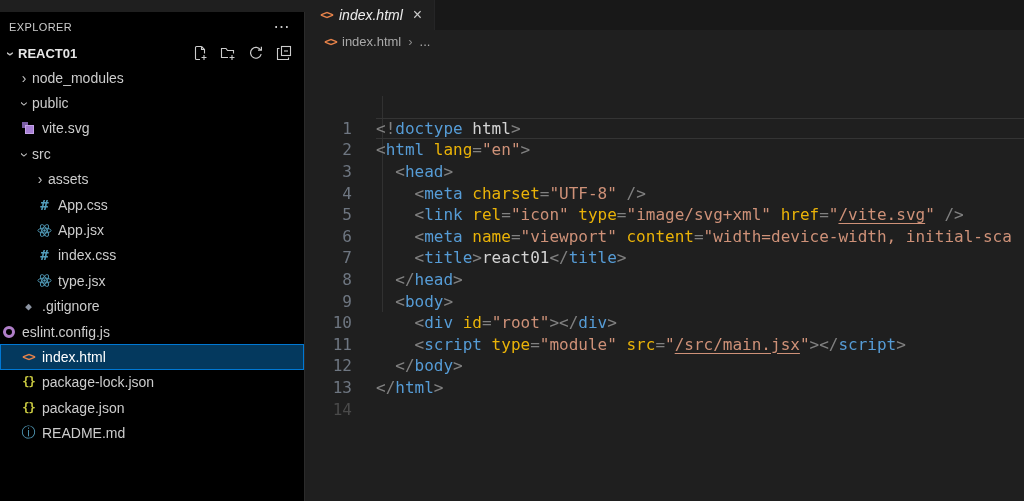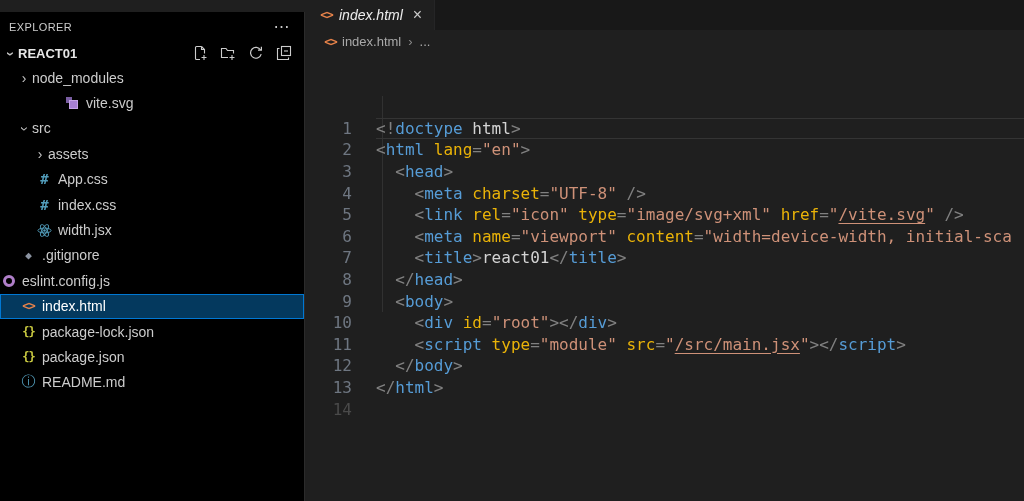--- a/index.html
+++ b/index.html
@@ -114,50 +114,65 @@
               <path d="M3.5 3.5h-2v11h11v-2"></path>
             </svg>
           </span>
         </span>
     </div>
     <div class="tree">
         <div class="row" style="padding-left: 16px;">
           <span class="twisty">›</span>
           <span class="lab">node_modules</span>
         </div>
-        <div class="row" style="padding-left: 32px; margin-left: 32px;">
+        <div class="row" style="padding-left: 16px;">
+          <span class="twisty open">›</span>
+          <span class="lab">public</span>
+        </div>
+        <div class="row" style="padding-left: 20px;">
           <span class="fi fi-image"></span>
           <span class="lab">vite.svg</span>
         </div>
         <div class="row" style="padding-left: 16px;">
           <span class="twisty open">›</span>
           <span class="lab">src</span>
         </div>
         <div class="row" style="padding-left: 32px;">
           <span class="twisty">›</span>
           <span class="lab">assets</span>
         </div>
         <div class="row" style="padding-left: 36px;">
           <span class="fi fi-css">#</span>
           <span class="lab">App.css</span>
-        </div>
-        <div class="row" style="padding-left: 36px;">
-          <span class="fi fi-css">#</span>
-          <span class="lab">index.css</span>
         </div>
         <div class="row" style="padding-left: 36px;">
           <span class="fi fi-react">
             <svg viewBox="0 0 16 16" fill="none" stroke="#529cba" stroke-width="1">
               <ellipse cx="8" cy="8" rx="7" ry="2.6"></ellipse>
               <ellipse cx="8" cy="8" rx="7" ry="2.6" transform="rotate(60 8 8)"></ellipse>
               <ellipse cx="8" cy="8" rx="7" ry="2.6" transform="rotate(120 8 8)"></ellipse>
               <circle cx="8" cy="8" r="1.3" fill="#529cba" stroke="none"></circle>
             </svg>
           </span>
-          <span class="lab">width.jsx</span>
+          <span class="lab">App.jsx</span>
+        </div>
+        <div class="row" style="padding-left: 36px;">
+          <span class="fi fi-css">#</span>
+          <span class="lab">index.css</span>
+        </div>
+        <div class="row" style="padding-left: 36px;">
+          <span class="fi fi-react">
+            <svg viewBox="0 0 16 16" fill="none" stroke="#529cba" stroke-width="1">
+              <ellipse cx="8" cy="8" rx="7" ry="2.6"></ellipse>
+              <ellipse cx="8" cy="8" rx="7" ry="2.6" transform="rotate(60 8 8)"></ellipse>
+              <ellipse cx="8" cy="8" rx="7" ry="2.6" transform="rotate(120 8 8)"></ellipse>
+              <circle cx="8" cy="8" r="1.3" fill="#529cba" stroke="none"></circle>
+            </svg>
+          </span>
+          <span class="lab">type.jsx</span>
         </div>
         <div class="row" style="padding-left: 20px;">
           <span class="fi fi-git">◆</span>
           <span class="lab">.gitignore</span>
         </div>
         <div class="row" style="">
           <span class="fi fi-eslint"></span>
           <span class="lab">eslint.config.js</span>
         </div>
         <div class="row selected" style="padding-left: 20px;">

